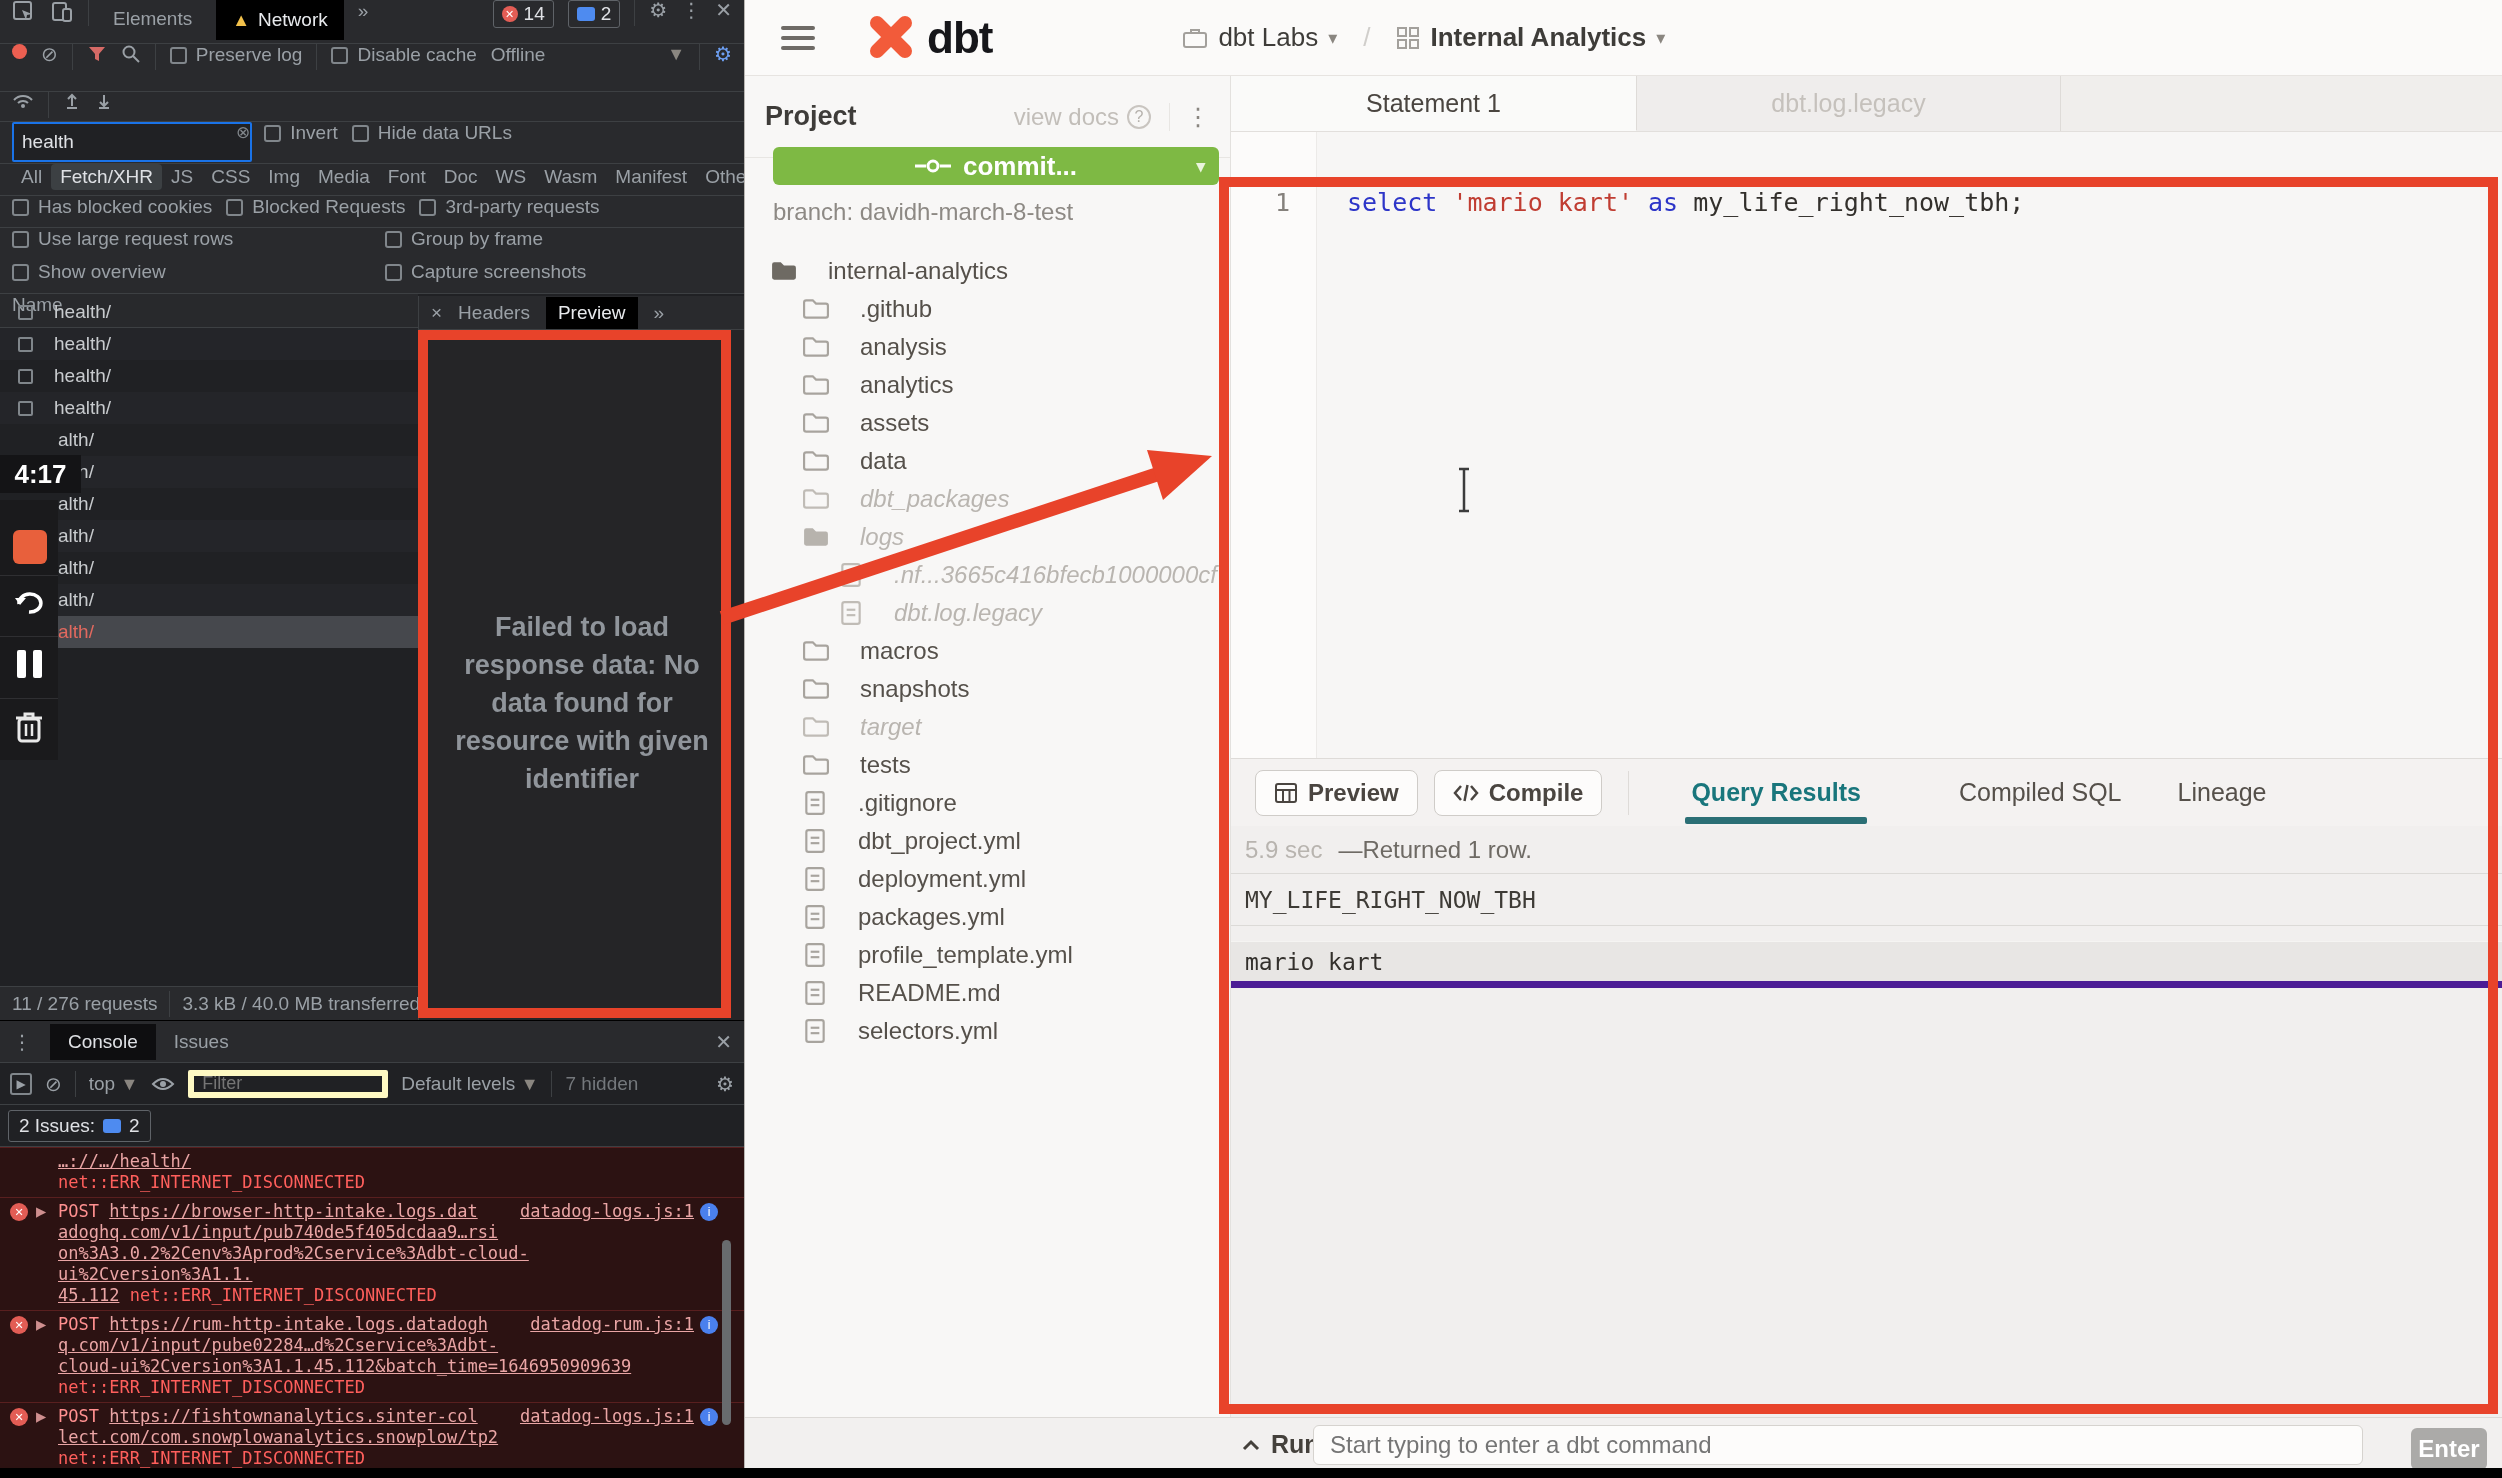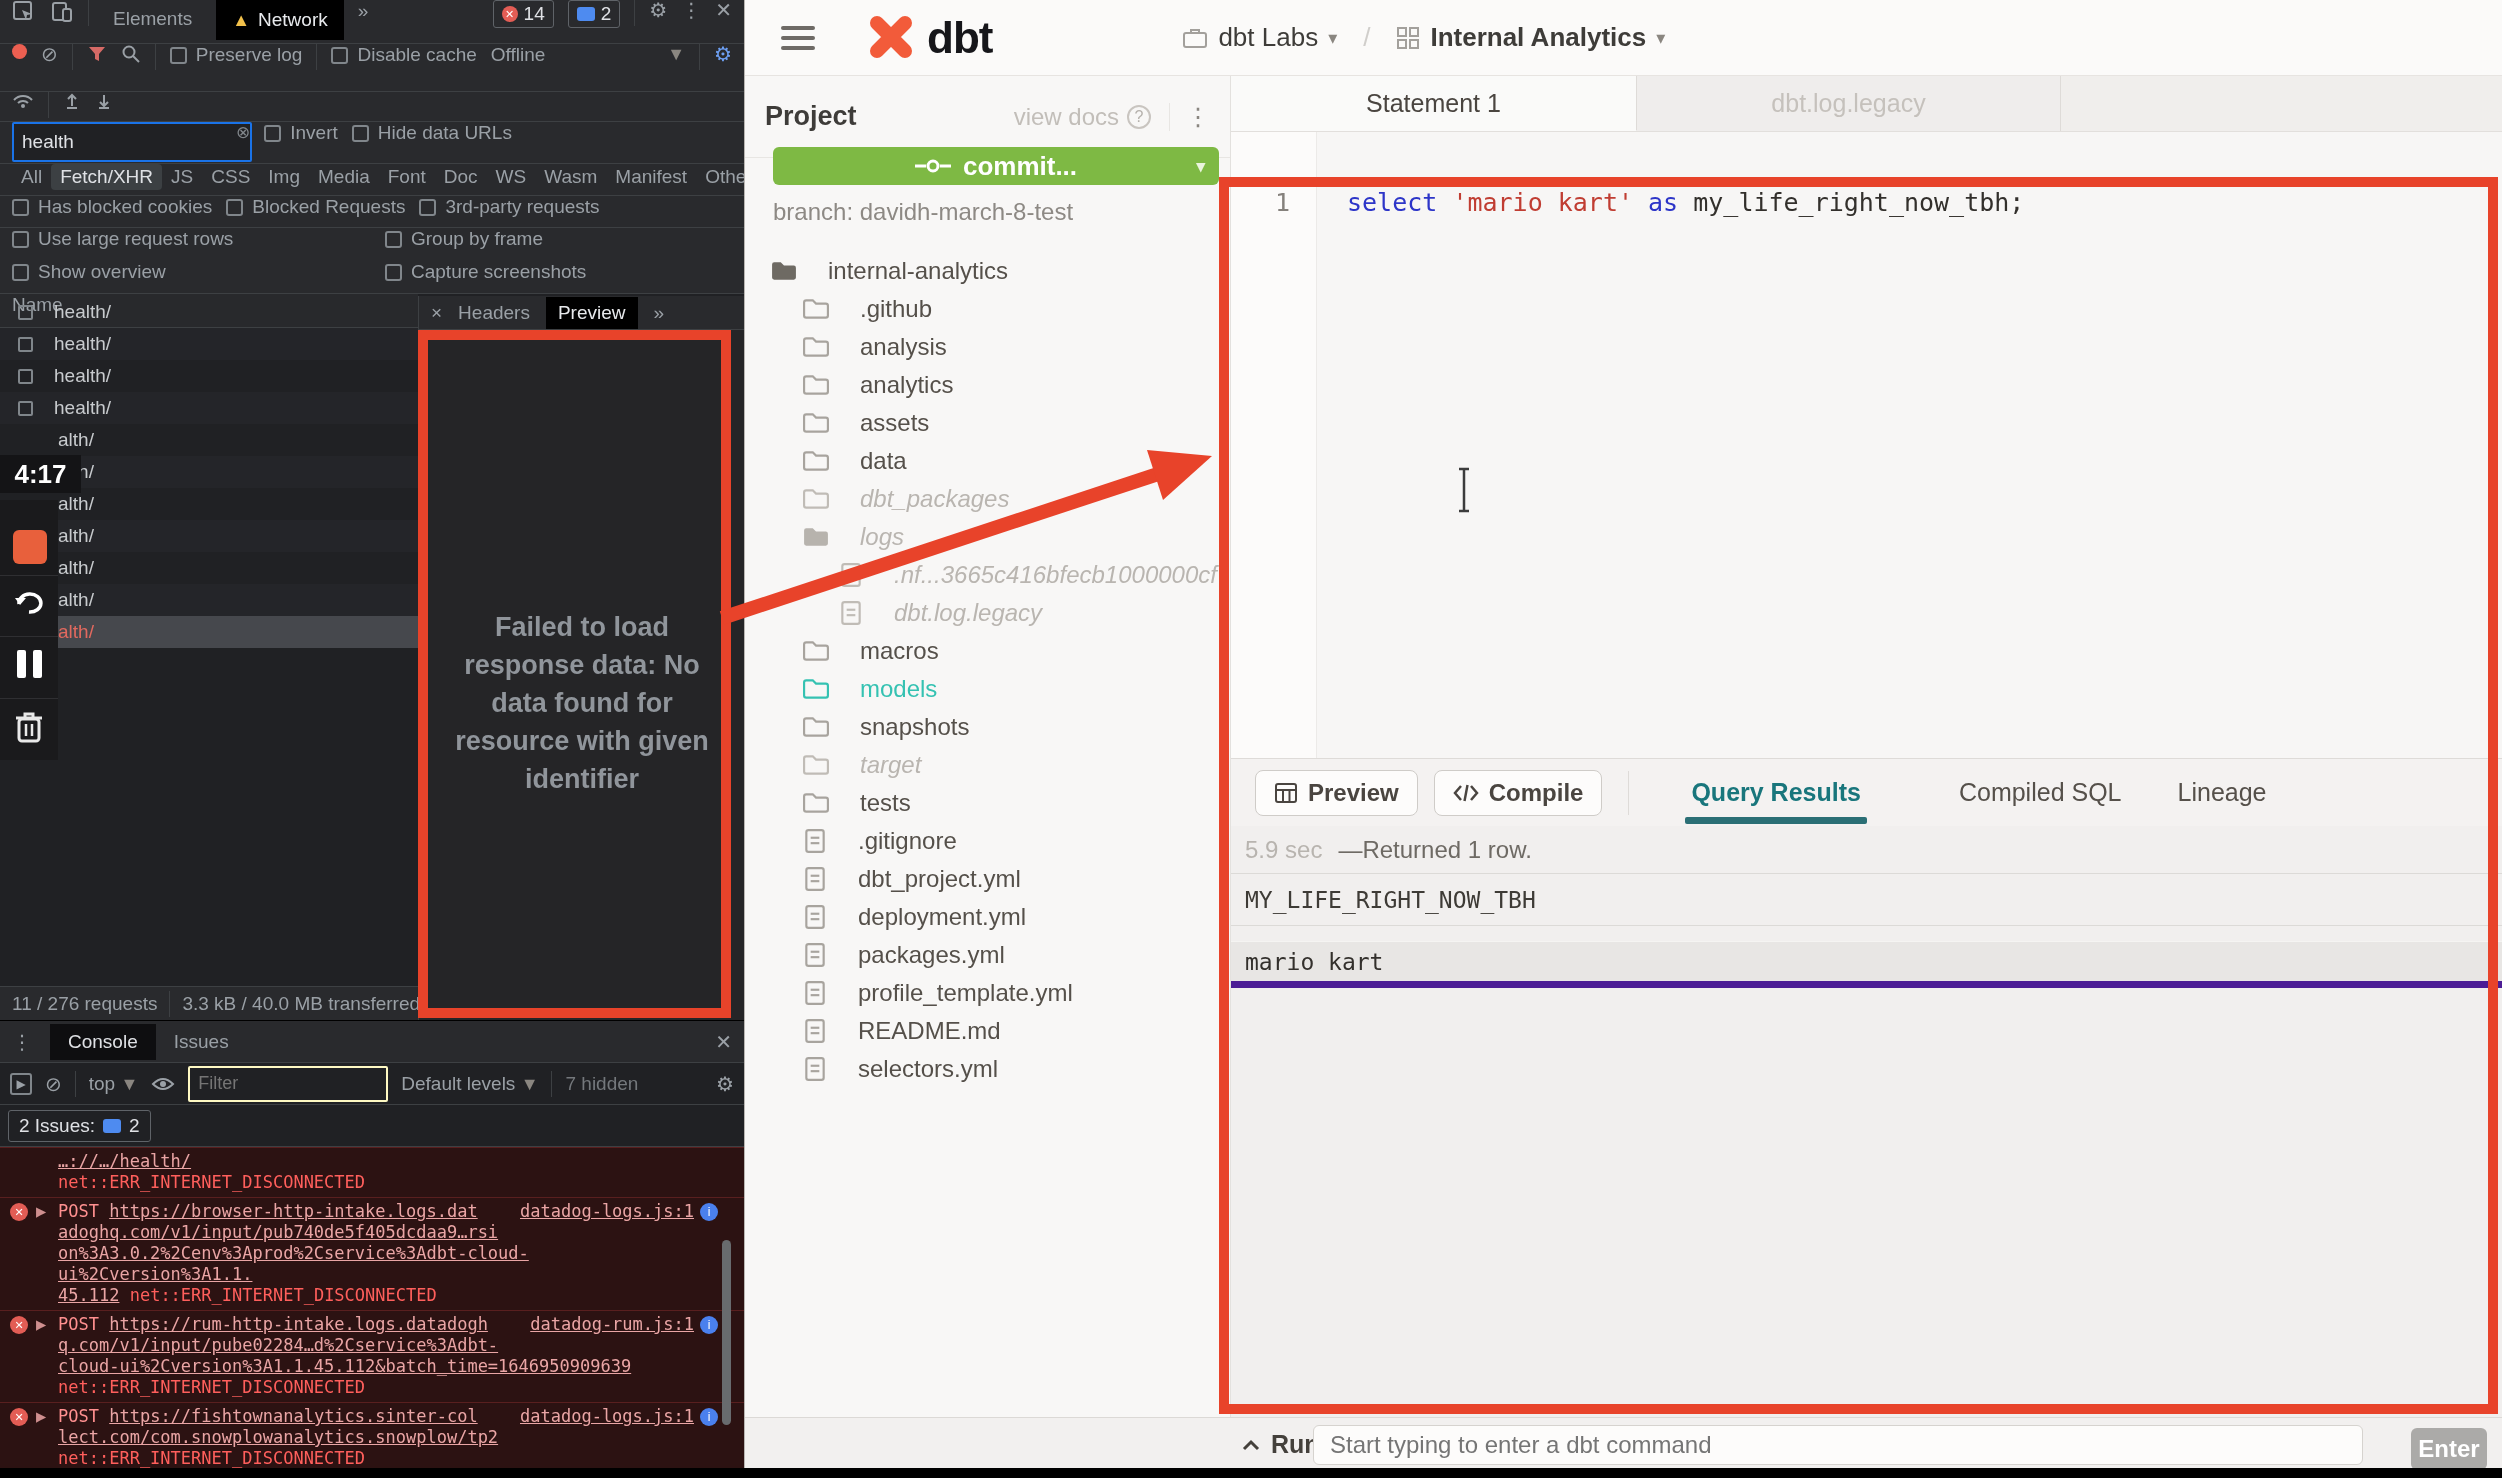--- a/index.html
+++ b/index.html
@@ -48,21 +48,21 @@
   .pv-tab.active{background:#000;color:#e8eaed;padding:5px 12px}
   .pv-msg{position:absolute;left:24px;top:312px;width:278px;text-align:center;font-weight:bold;font-size:27px;line-height:38px;color:#90959b}
   #dt-status{position:absolute;left:0;top:986px;width:418px;height:34px;background:#292a2d;border-top:1px solid #3d4043;display:flex;align-items:center;gap:12px;padding:0 12px;white-space:nowrap;overflow:hidden}
   
   #console{position:absolute;left:0;top:1020px;width:744px;height:458px;background:#202124;border-top:1px solid #000}
   .cs-tabs{height:42px;background:#292a2d;display:flex;align-items:center;gap:18px;padding:0 12px;border-bottom:1px solid #3d4043}
   .cs-tab.active{background:#0e0e10;color:#dfe1e5;padding:7px 18px}
   .cs-close{margin-left:auto;font-size:20px}
   .cs-toolbar{height:42px;display:flex;align-items:center;gap:13px;padding:0 10px;border-bottom:1px solid #3d4043}
   .playbox{width:22px;height:22px;border:2px solid #80868b;border-radius:3px;color:#9aa0a6;font-size:12px;display:flex;align-items:center;justify-content:center}
-  .cs-filter{width:200px;height:28px;background:#202124;border:2px solid #fef9c3;border-radius:2px;color:#9aa0a6;padding:16px 8px;font-size:18px;font-family:"Liberation Sans",sans-serif;outline:none}
+  .cs-filter{width:200px;height:28px;background:#202124;border:6px solid #fef9c3;border-radius:2px;color:#9aa0a6;padding:8px 8px;font-size:18px;font-family:"Liberation Sans",sans-serif;outline:none}
   .dim{color:#74787c}
   .cs-issuesbar{height:42px;display:flex;align-items:center;padding:0 8px;border-bottom:1px solid #3d4043}
   .issuebox{display:flex;align-items:center;gap:8px;border:1px solid #5f6368;border-radius:3px;padding:4px 10px;color:#dfe1e5}
   #cs-msgs{font-family:"DejaVu Sans Mono",monospace;font-size:17px;line-height:21px;color:#ff9090}
   .cmsg{position:relative;background:#2c1212;border-top:1px solid #591f1f;padding:3px 30px 4px 58px}
   .cmsg .xic{position:absolute;left:10px;top:5px;width:18px;height:18px;border-radius:50%;background:#e35d55;color:#fff;font-size:11px;line-height:18px;text-align:center;font-family:"Liberation Sans",sans-serif}
   .cmsg .tri{position:absolute;left:36px;top:3px;color:#cf8f8f}
   .clink{text-decoration:underline;color:#eaa5a5}
   .cerr{color:#ff5f5c}
   .csrc{position:absolute;right:26px;top:3px;display:flex;gap:6px;align-items:center}
@@ -557,28 +557,20 @@
             <span>dbt.log.legacy</span>
           </div>
         <div class="trow lv1">
             <span class="ticon">
               <svg width="26" height="22" viewBox="0 0 24 20">
                 <path d="M1 4 q0-2 2-2 h6 l3 3 h9 q2 0 2 2 v9 q0 2-2 2 h-18 q-2 0-2-2 z" fill="none" stroke="#a8a49e" stroke-width="2"></path>
               </svg>
             </span>
             <span>macros</span>
           </div>
-        <div class="trow lv1 teal">
-            <span class="ticon">
-              <svg width="26" height="22" viewBox="0 0 24 20">
-                <path d="M1 4 q0-2 2-2 h6 l3 3 h9 q2 0 2 2 v9 q0 2-2 2 h-18 q-2 0-2-2 z" fill="none" stroke="#35c2b2" stroke-width="2"></path>
-              </svg>
-            </span>
-            <span>models</span>
-          </div>
         <div class="trow lv1">
             <span class="ticon">
               <svg width="26" height="22" viewBox="0 0 24 20">
                 <path d="M1 4 q0-2 2-2 h6 l3 3 h9 q2 0 2 2 v9 q0 2-2 2 h-18 q-2 0-2-2 z" fill="none" stroke="#a8a49e" stroke-width="2"></path>
               </svg>
             </span>
             <span>snapshots</span>
           </div>
         <div class="trow lv1 ghost">
             <span class="ticon">

